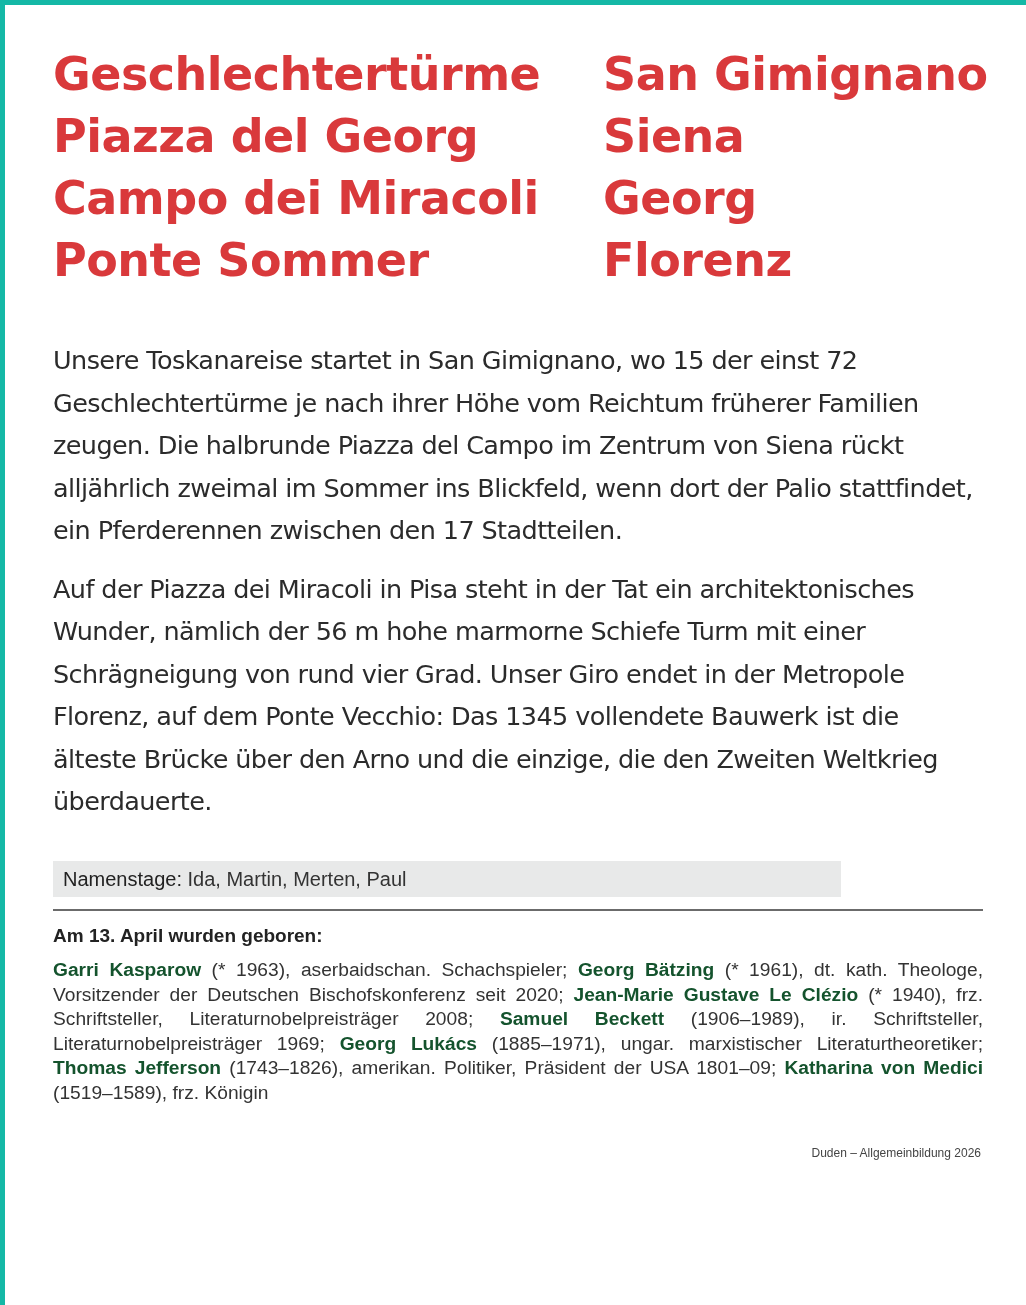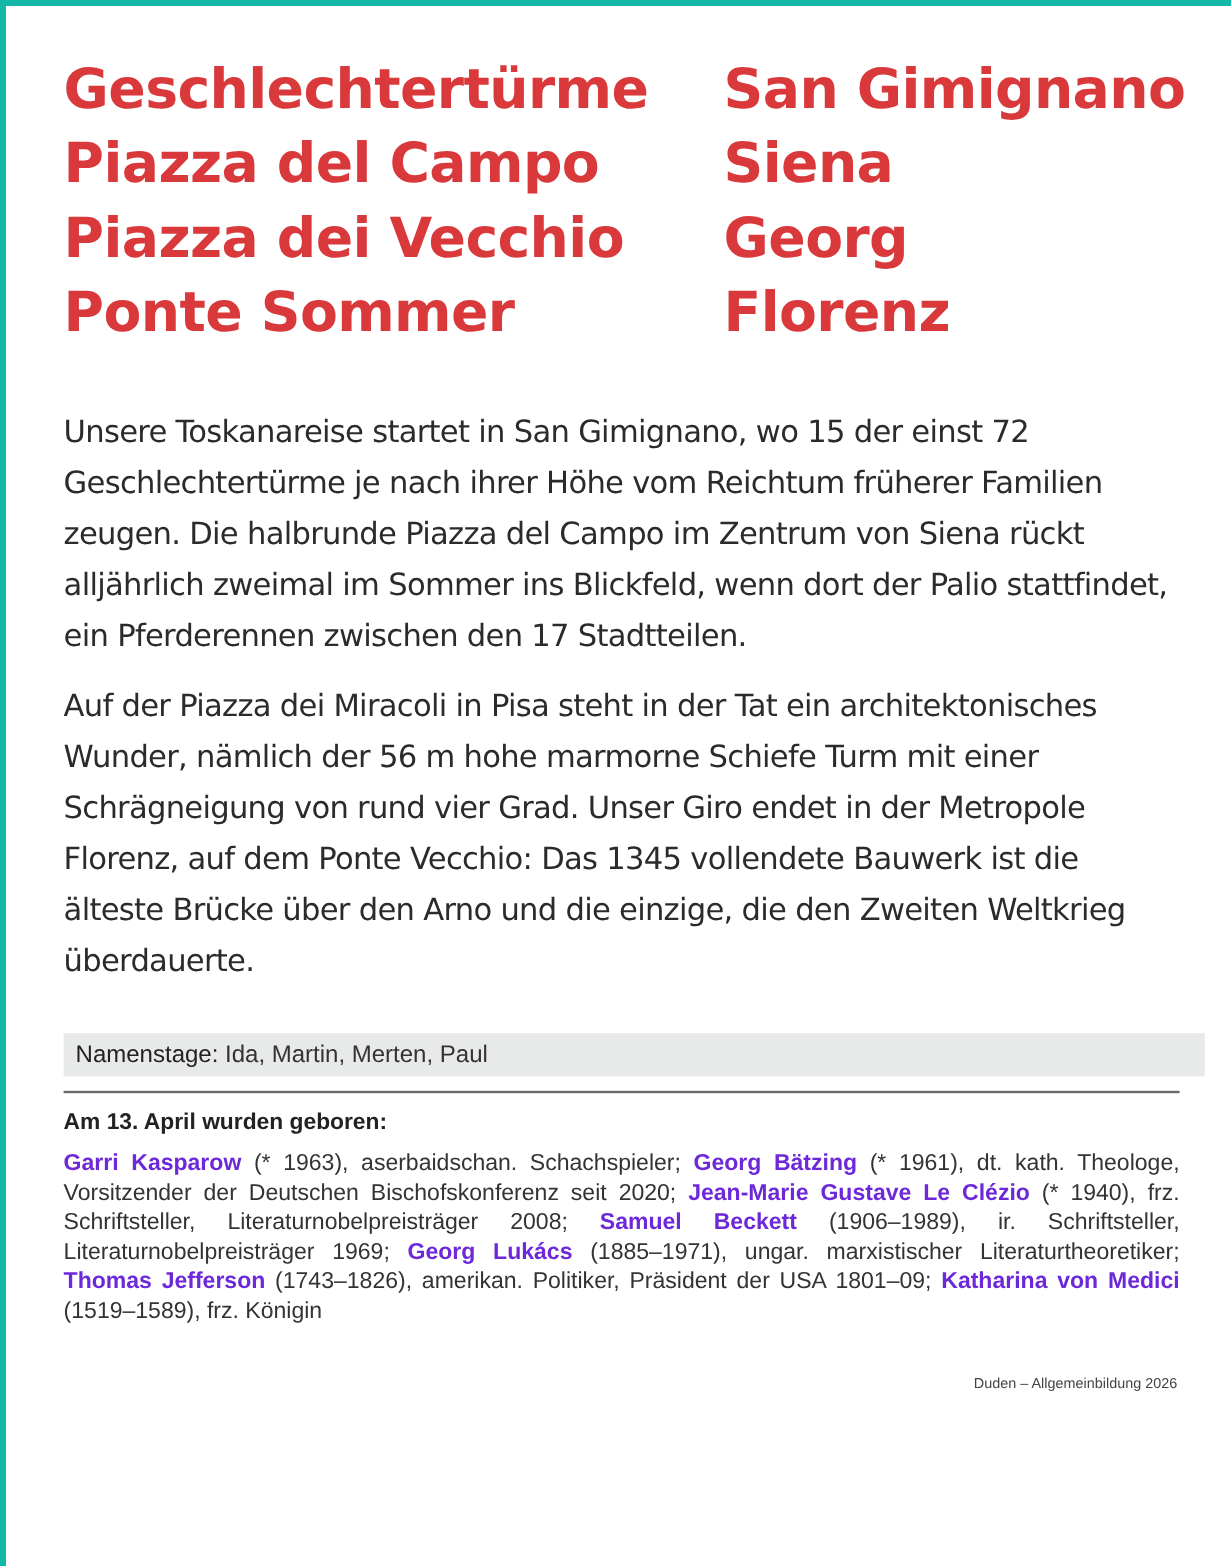--- a/index.html
+++ b/index.html
@@ -29,21 +29,21 @@
   .body-text {
     position: absolute; left: 48px; top: 318px; width: 930px;
     font-family: "DejaVu Sans", sans-serif;
     font-size: 25.5px;
     line-height: 42.5px;
     color: #2b2b2b;
     letter-spacing: -0.6px;
   }
   .body-text p { margin: 16px 0 14px 0; }
   .namenstage {
-    position: absolute; left: 48px; top: 856px; width: 951px; height: 36px;
+    position: absolute; left: 48px; top: 856px; width: 788px; height: 36px;
     background: #e8e9e9;
     font-family: "Liberation Sans", sans-serif;
     font-size: 20px; line-height: 36px;
     color: #333;
     box-sizing: border-box; padding-left: 10px;
   }
   .namenstage .label { color: #222; }
   .rule {
     position: absolute; left: 48px; top: 904px; width: 930px; height: 2px;
     background: #6b6b6b;
@@ -54,38 +54,38 @@
     font-weight: bold; font-size: 19px; line-height: 26px;
     color: #222;
   }
   .born-text {
     position: absolute; left: 48px; top: 953px; width: 930px;
     font-family: "Liberation Sans", sans-serif;
     font-size: 19.2px; line-height: 24.5px;
     color: #333;
     text-align: justify;
   }
-  .born-text b { color: #6d28d9; }
+  .born-text b { color: #14532d; }
   .footer {
     position: absolute; right: 48px; top: 1136px;
     font-family: "Liberation Sans", sans-serif;
     font-size: 12px; line-height: 24px;
     color: #444;
   }
 </style>
 </head>
 <body>
 
 <div class="page">
 
   <div class="titles">
     <div class="title-col left">
       <div class="title-line">Geschlechtertürme</div>
-      <div class="title-line">Piazza del Campo</div>
-      <div class="title-line">Piazza dei Vecchio</div>
+      <div class="title-line">Piazza del Georg</div>
+      <div class="title-line">Campo dei Miracoli</div>
       <div class="title-line">Ponte Sommer</div>
     </div>
     <div class="title-col right">
       <div class="title-line">San Gimignano</div>
       <div class="title-line">Siena</div>
       <div class="title-line">Georg</div>
       <div class="title-line">Florenz</div>
     </div>
   </div>
 

